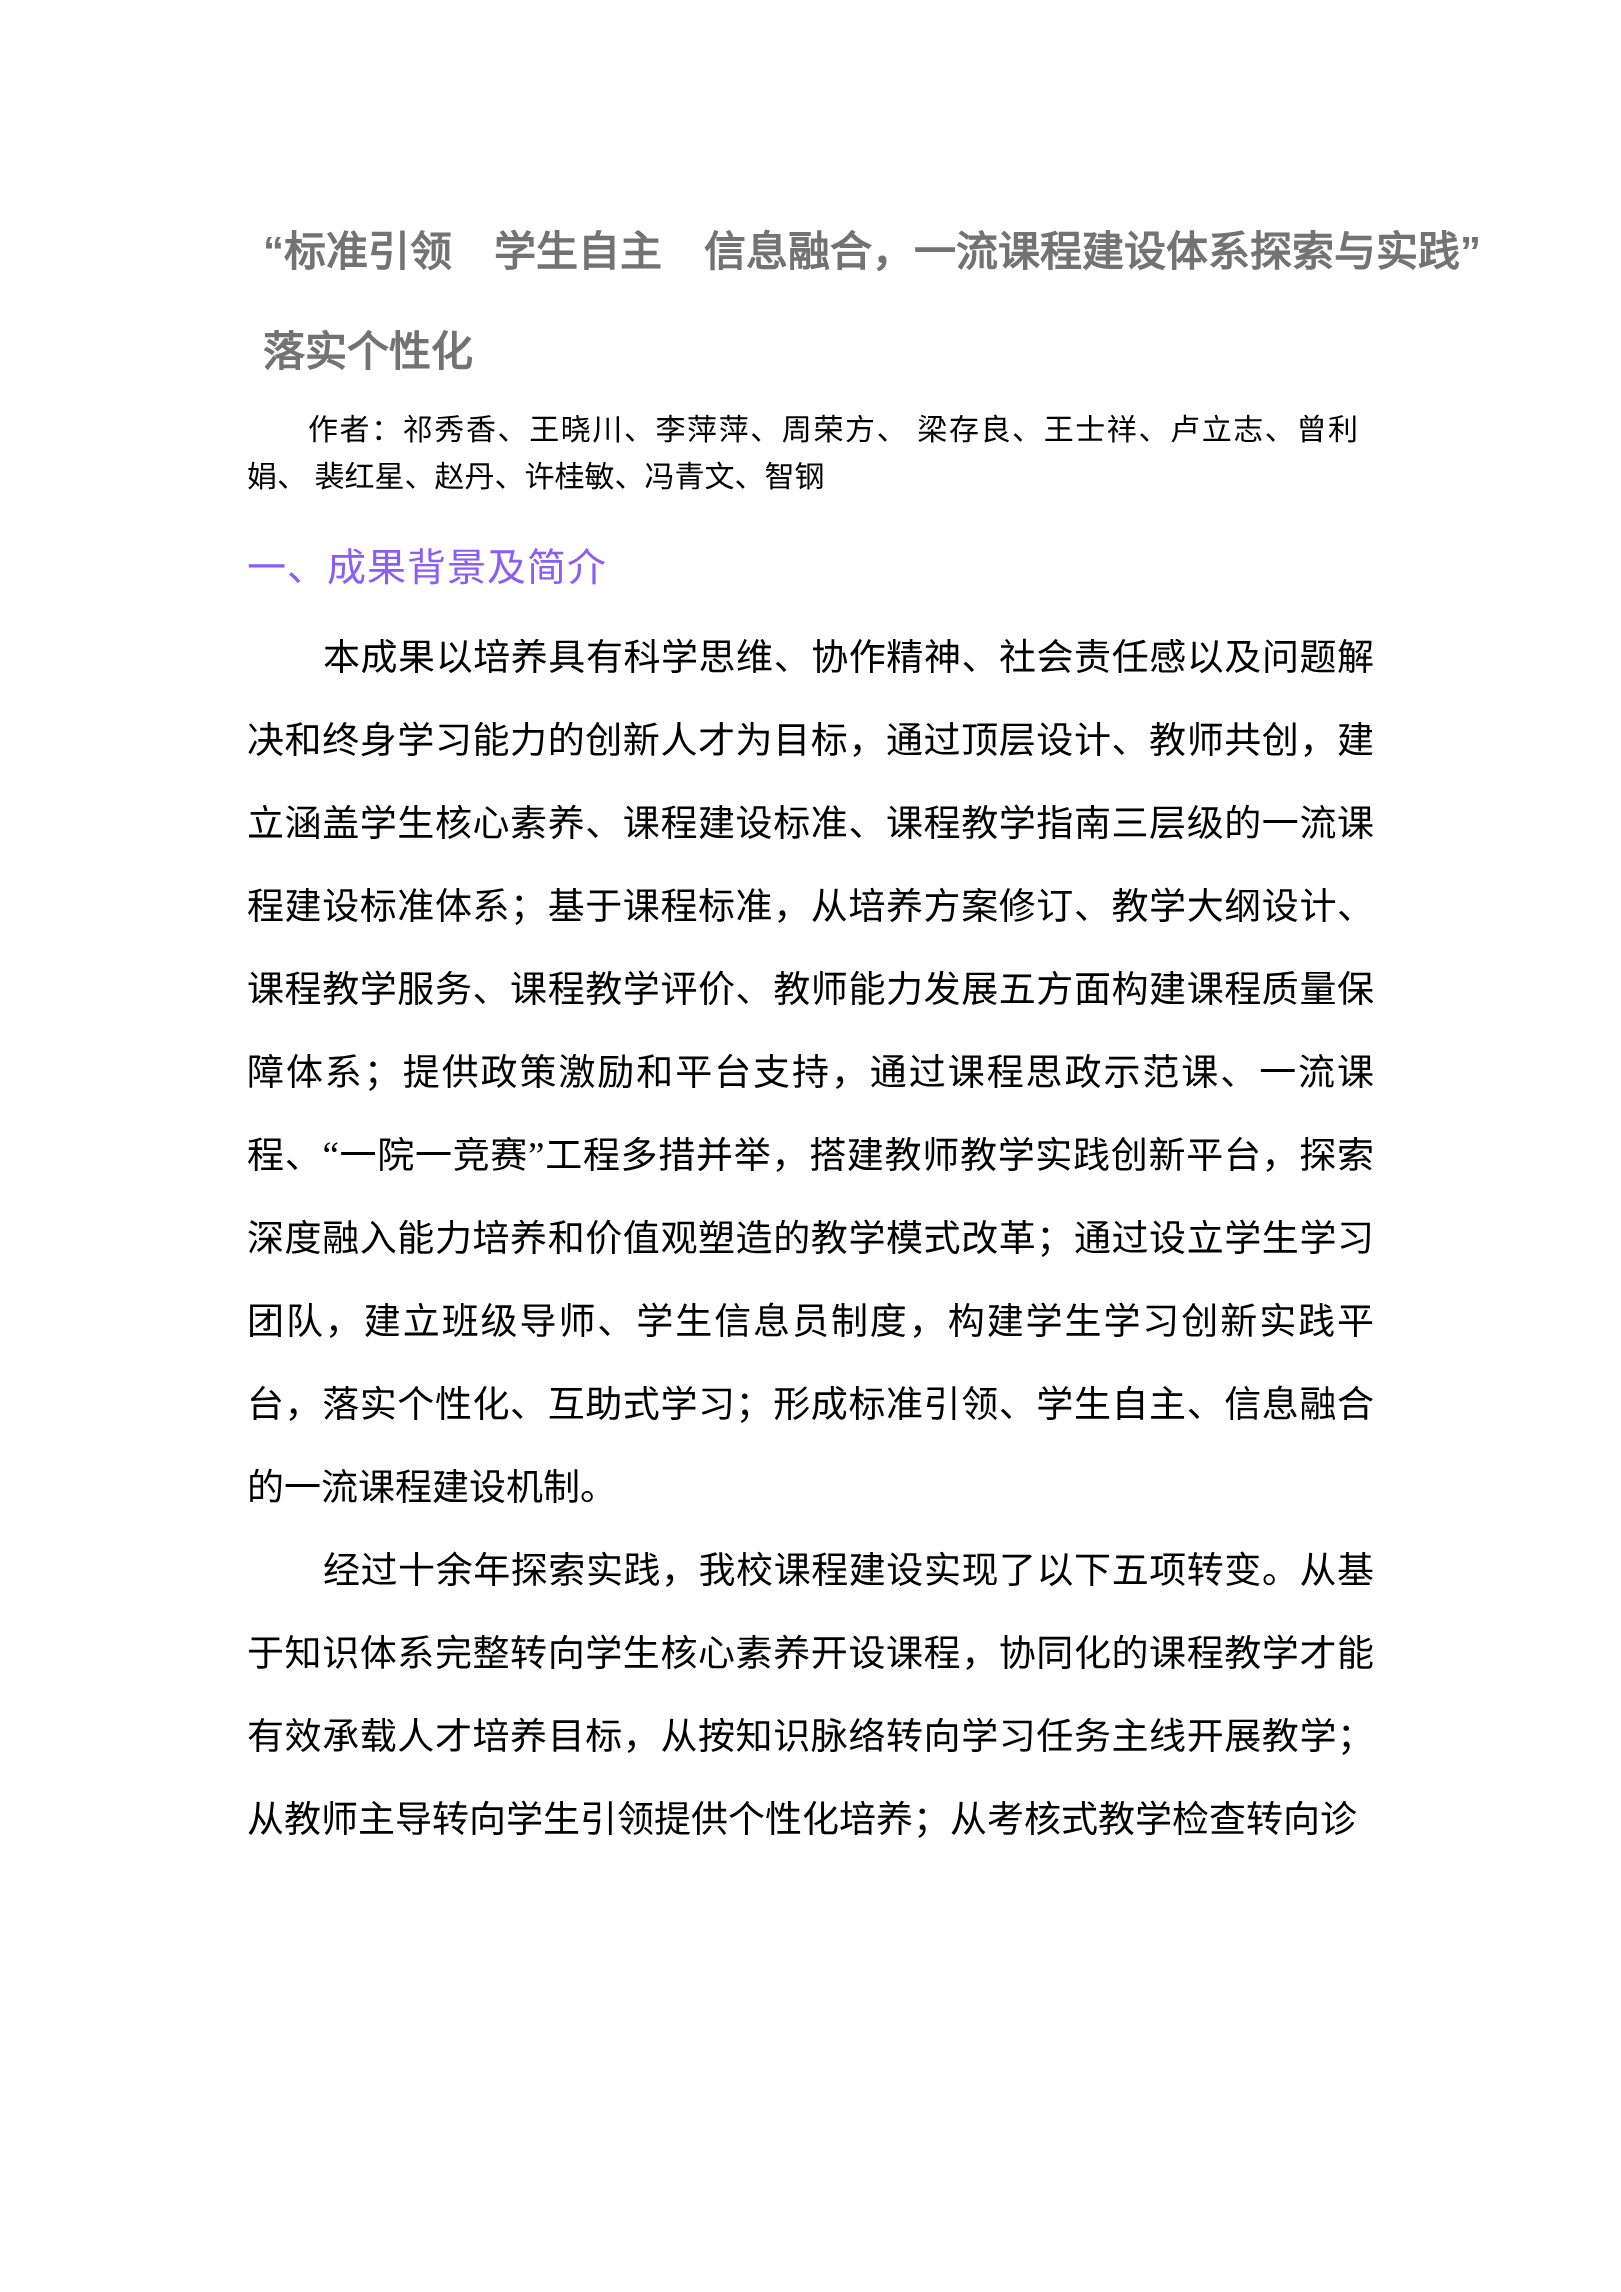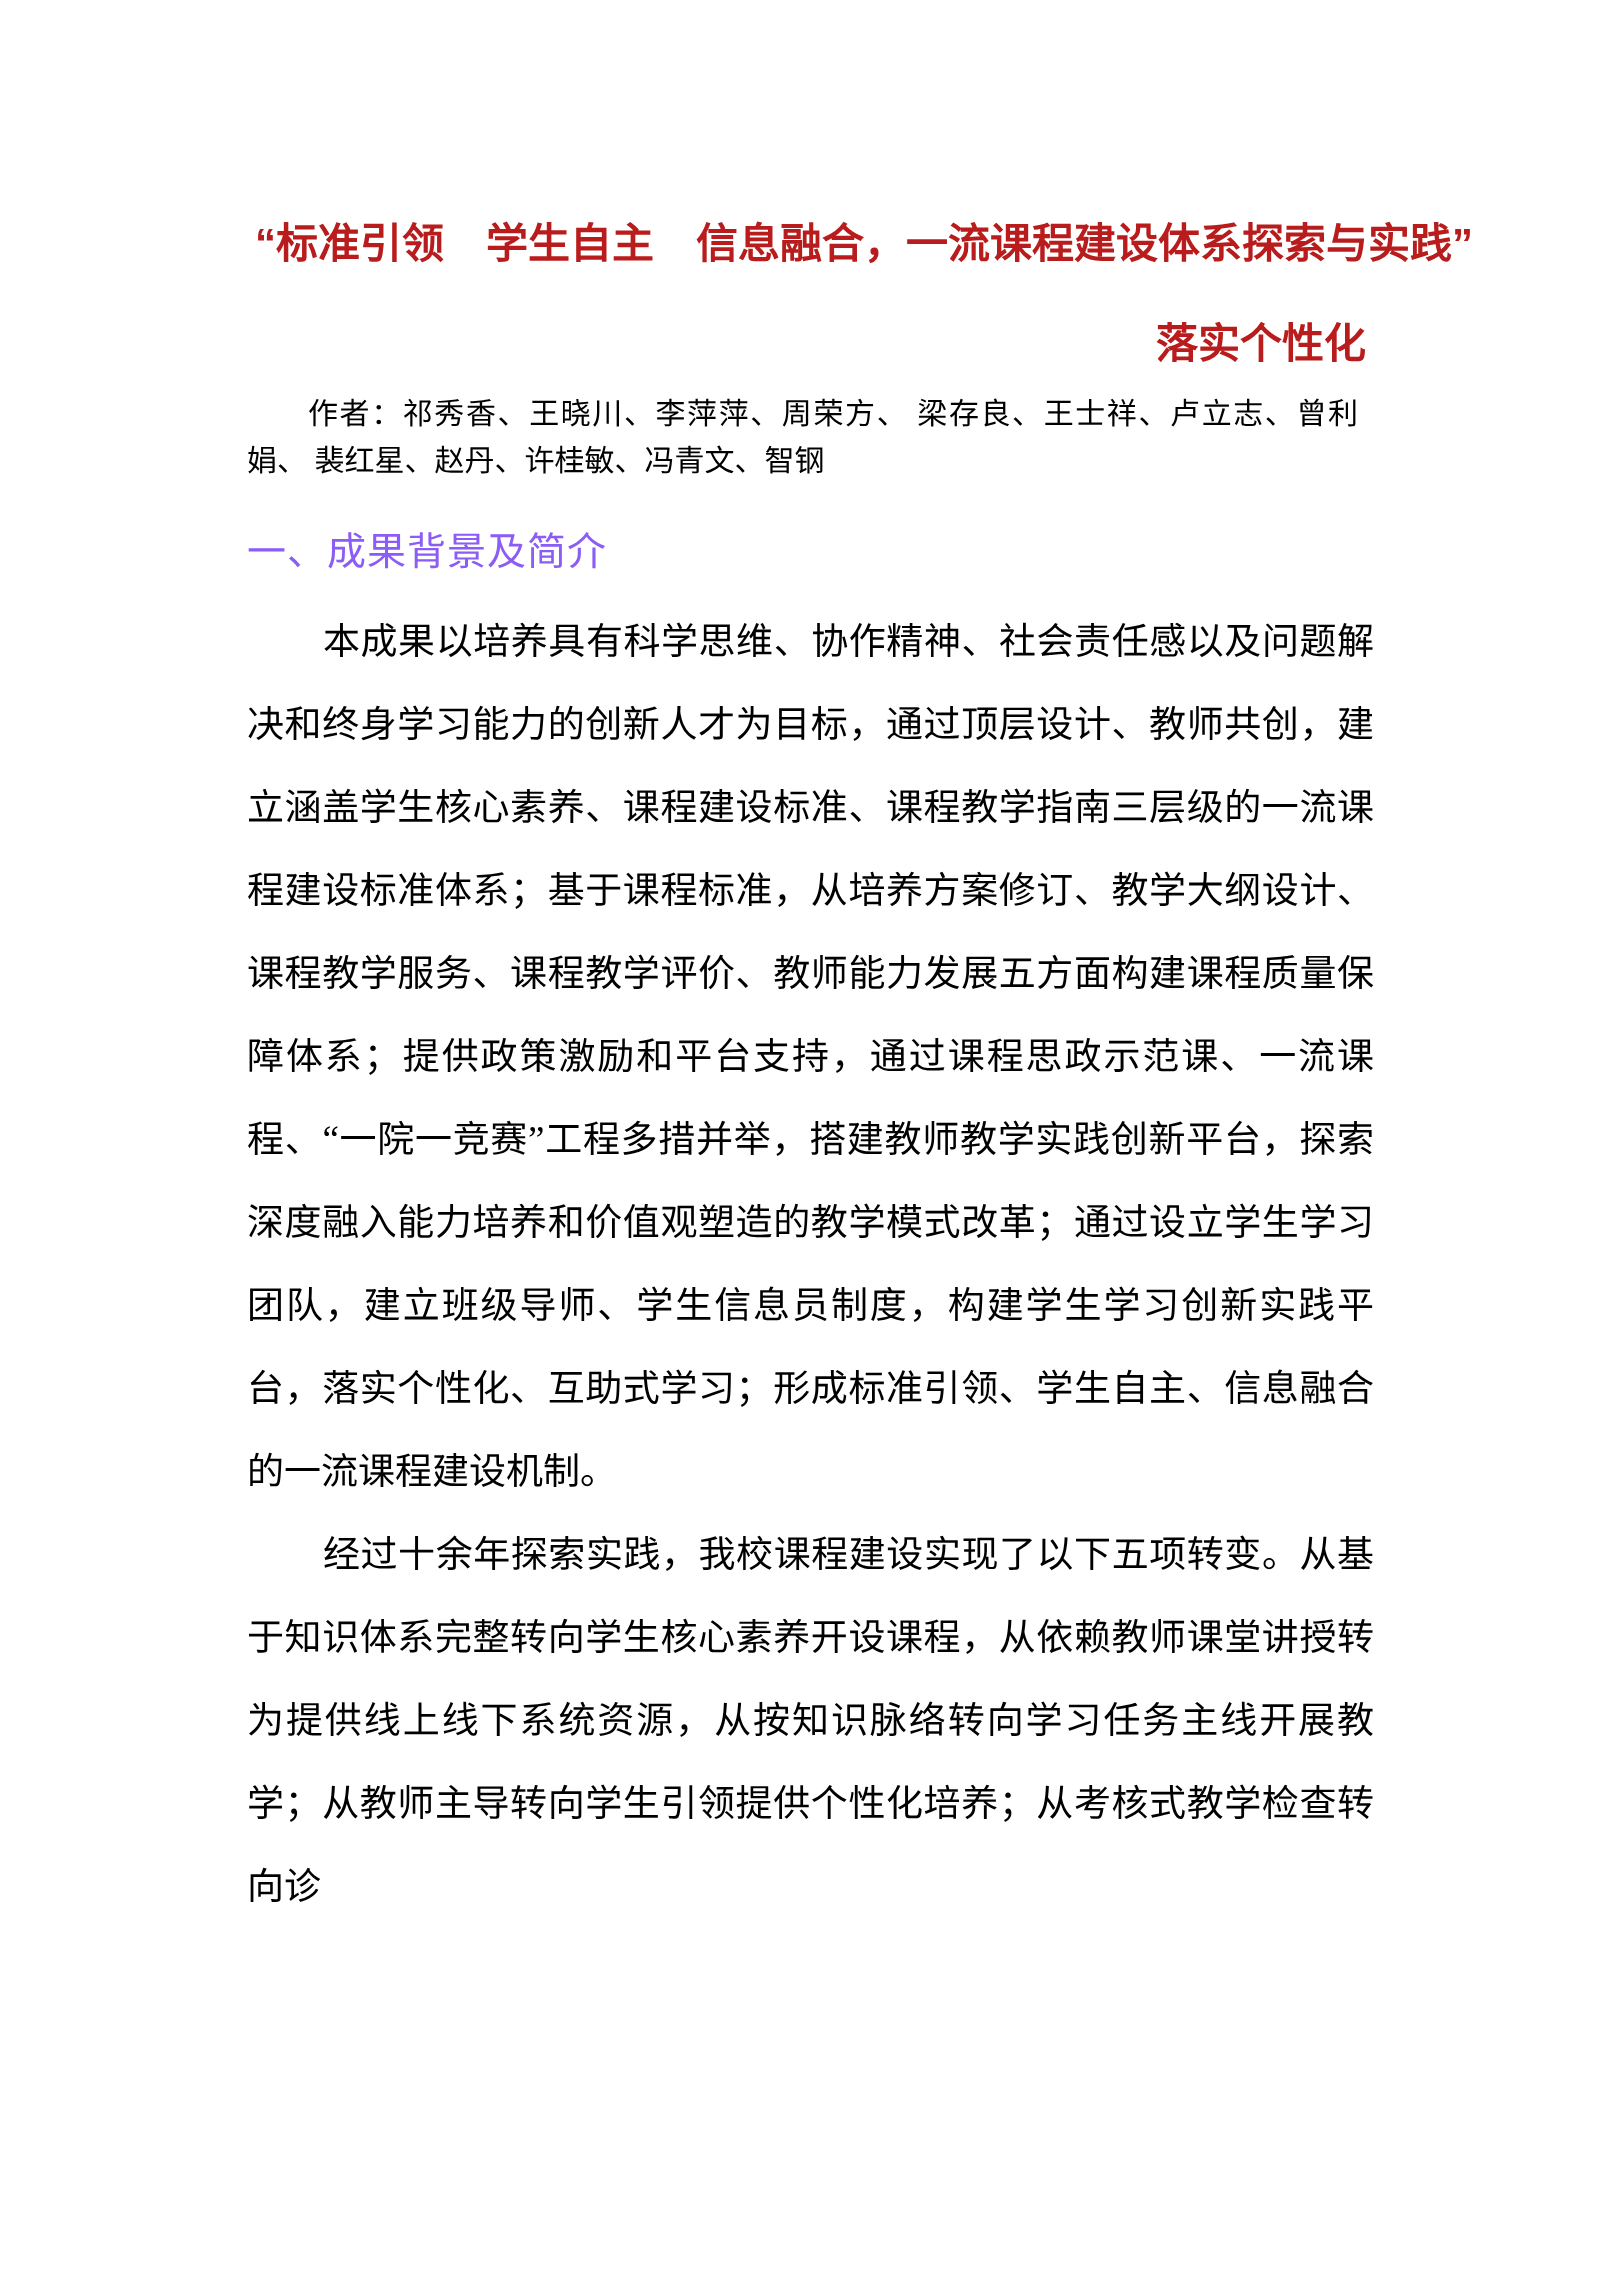--- a/index.html
+++ b/index.html
@@ -14,27 +14,27 @@
   }
   .page {
     box-sizing: border-box;
     width: 1621px;
     height: 2293px;
     padding: 186px 247px 0 247px;
     overflow: hidden;
     background: #ffffff;
   }
   .doc-title {
-    margin: 8px;
+    margin: 16px;
     font-family: "Liberation Sans", "DejaVu Sans", sans-serif;
     font-weight: bold;
     font-size: 42px;
     line-height: 100px;
-    text-align: right;
-    color: #b91c1c;
+    text-align: left;
+    color: #737373;
   }
   .title-line {
     display: block;
     white-space: nowrap;
   }
   .authors {
     margin: -11.8px 16px 0 0;
     font-family: "Liberation Serif", "DejaVu Serif", serif;
     font-size: 30px;
     line-height: 47px;
@@ -75,16 +75,16 @@
     <span class="title-line">“标准引领　学生自主　信息融合，一流课程建设体系探索与实践”</span>
     <span class="title-line">落实个性化</span>
   </h1>
 
   <p class="authors">作者：祁秀香、王晓川、李萍萍、周荣方、 梁存良、王士祥、卢立志、曾利娟、 裴红星、赵丹、许桂敏、冯青文、智钢</p>
 
   <h2 class="section-heading">一、成果背景及简介</h2>
 
   <div class="content">
     <p>本成果以培养具有科学思维、协作精神、社会责任感以及问题解决和终身学习能力的创新人才为目标，通过顶层设计、教师共创，建立涵盖学生核心素养、课程建设标准、课程教学指南三层级的一流课程建设标准体系；基于课程标准，从培养方案修订、教学大纲设计、课程教学服务、课程教学评价、教师能力发展五方面构建课程质量保障体系；提供政策激励和平台支持，通过课程思政示范课、一流课程、“一院一竞赛”工程多措并举，搭建教师教学实践创新平台，探索深度融入能力培养和价值观塑造的教学模式改革；通过设立学生学习团队，建立班级导师、学生信息员制度，构建学生学习创新实践平台，落实个性化、互助式学习；形成标准引领、学生自主、信息融合的一流课程建设机制。</p>
-    <p>经过十余年探索实践，我校课程建设实现了以下五项转变。从基于知识体系完整转向学生核心素养开设课程，从依赖教师课堂讲授转为提供线上线下系统资源，从按知识脉络转向学习任务主线开展教学；从教师主导转向学生引领提供个性化培养；从考核式教学检查转向诊</p>
+    <p>经过十余年探索实践，我校课程建设实现了以下五项转变。从基于知识体系完整转向学生核心素养开设课程，协同化的课程教学才能有效承载人才培养目标，从按知识脉络转向学习任务主线开展教学；从教师主导转向学生引领提供个性化培养；从考核式教学检查转向诊</p>
   </div>
 </div>
 
 
 </body></html>

